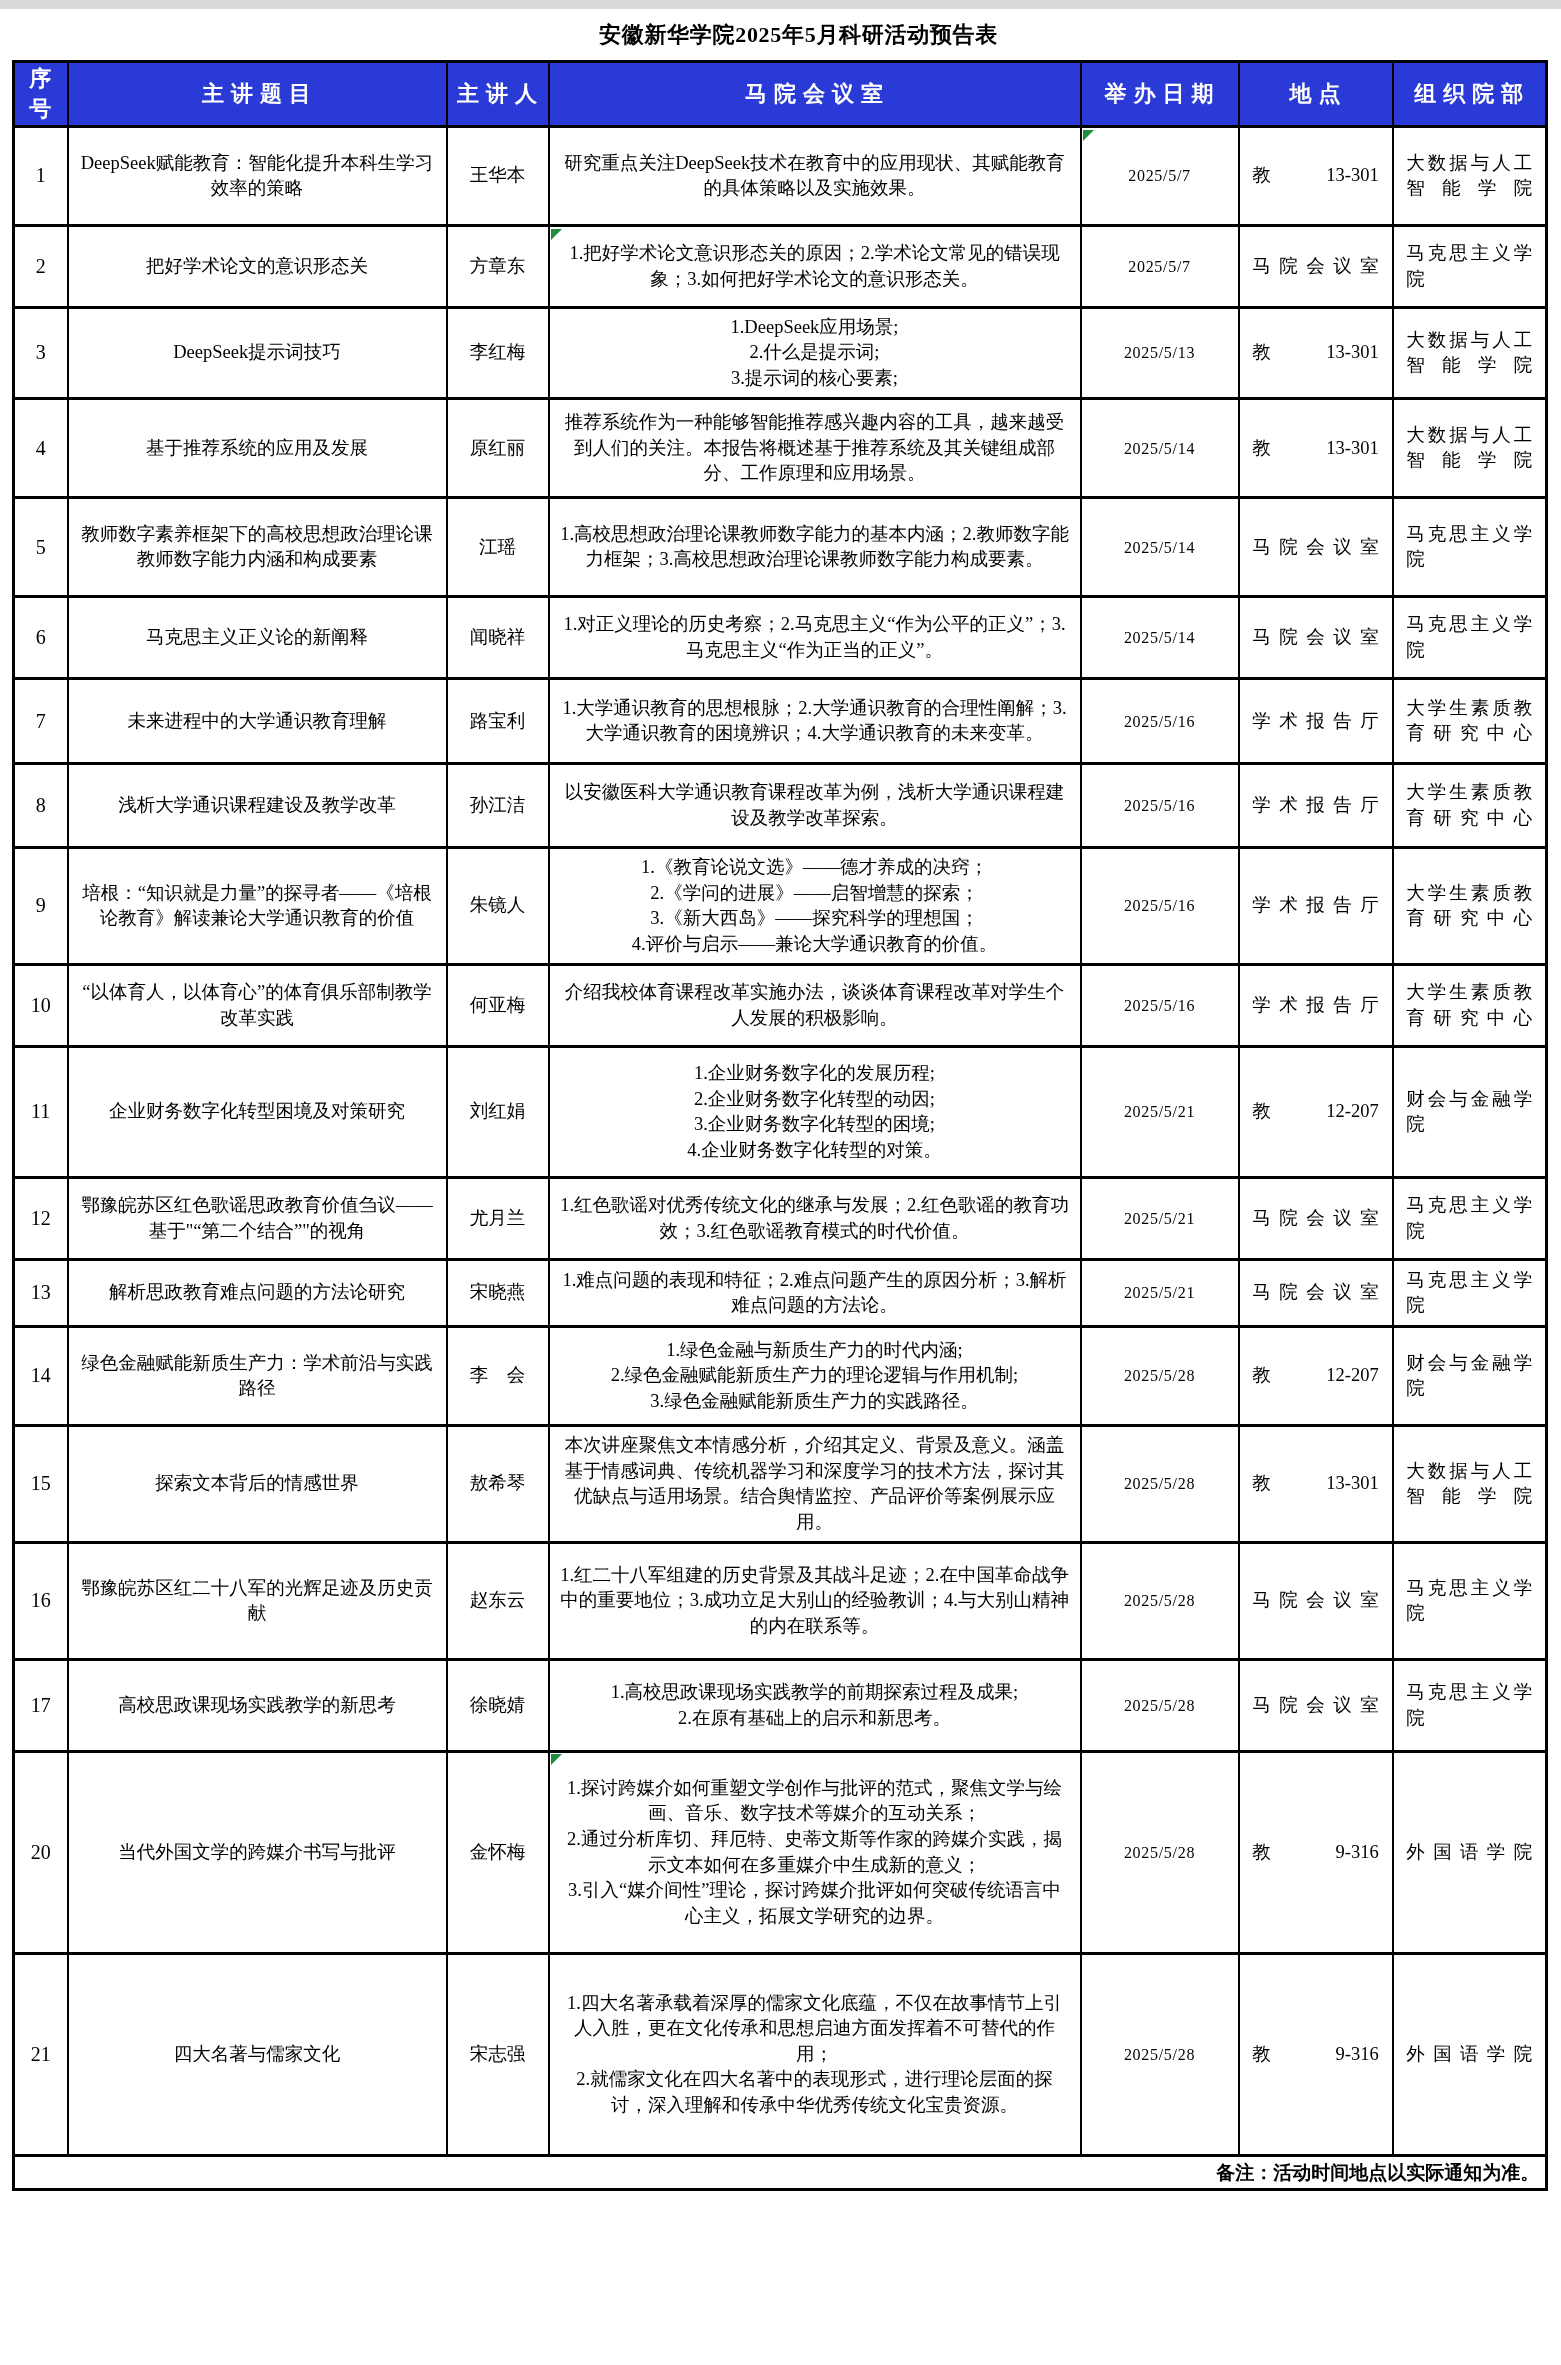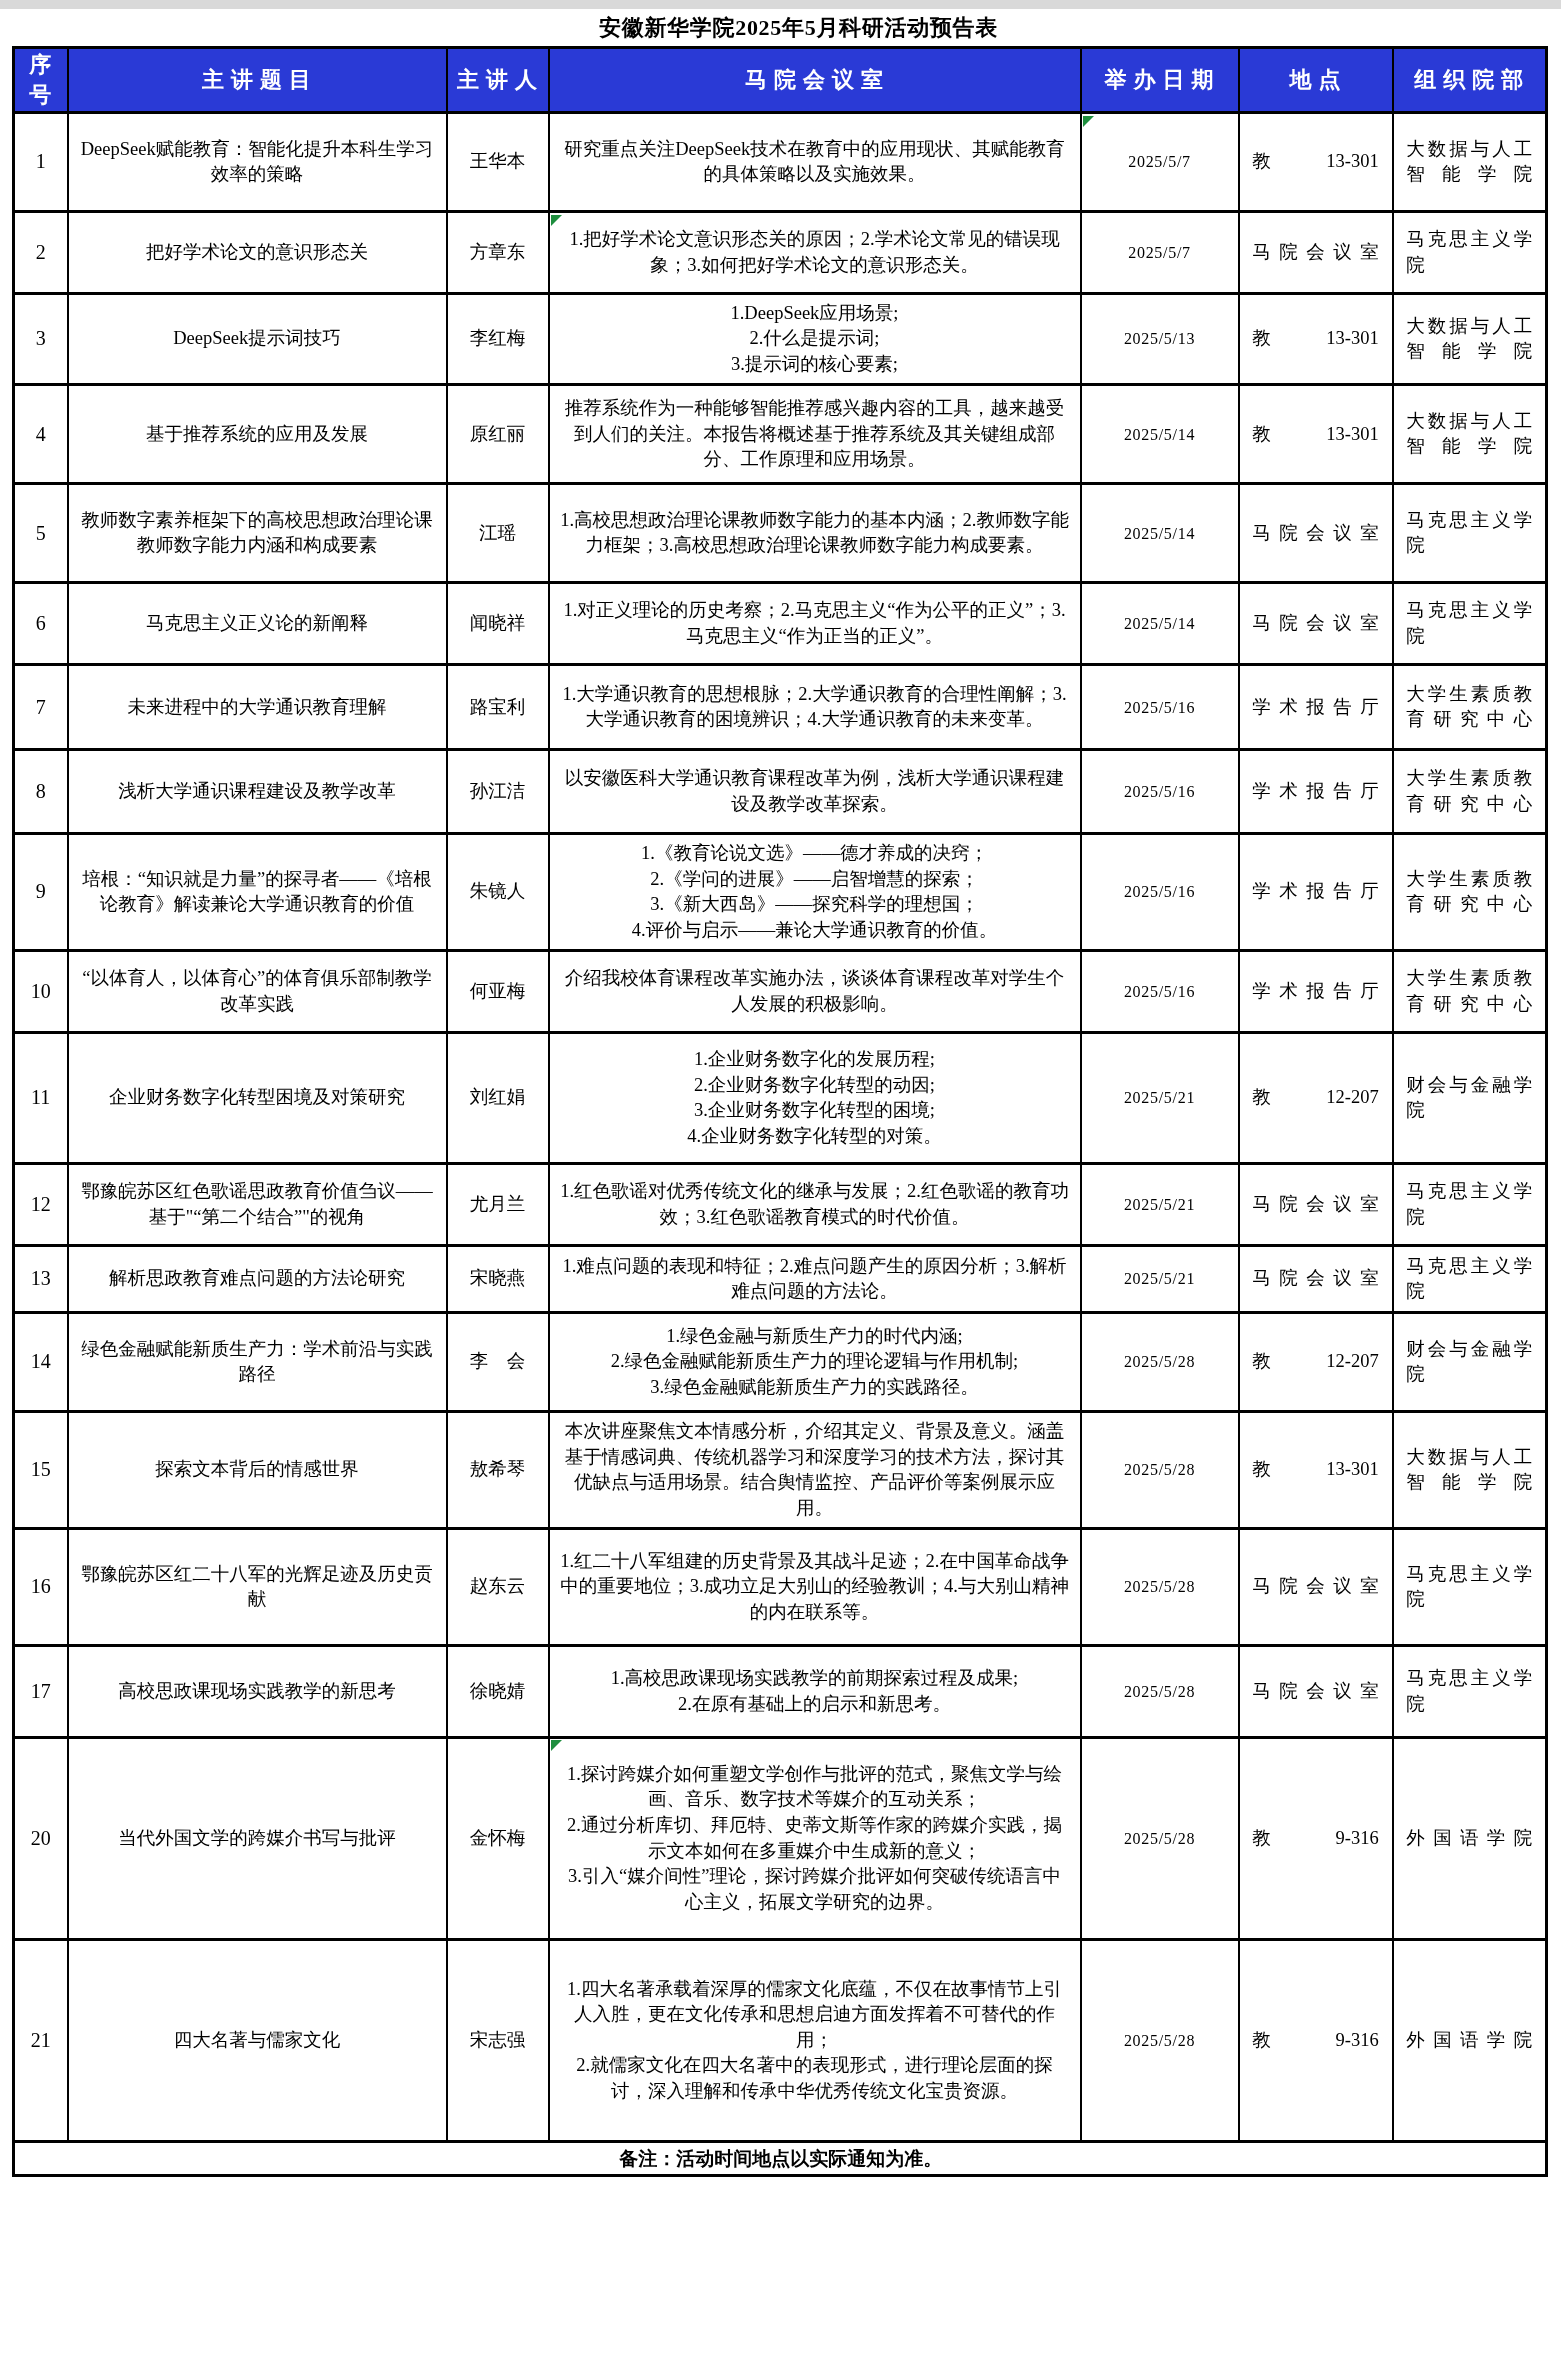--- a/index.html
+++ b/index.html
@@ -16,21 +16,21 @@
     min-height:2366px;
     background:#FFFFFF;
     color:#000;
     font-family:"Liberation Serif","DejaVu Serif",serif;
   }
   .topstrip{
     width:1561px;height:9.2px;
     background:var(--top-strip,#D9D9D9);
   }
   .page-title{
-    margin:0;
+    margin:7px;
     height:37px;
     line-height:37px;
     text-align:center;
     font-size:22px;
     font-weight:bold;
     letter-spacing:0.7px;
     padding-left:36px;
   }
   table.sched{
     border-collapse:collapse;
@@ -74,21 +74,21 @@
     text-align-last:justify;
   }
   .tri{
     position:absolute;top:1.4px;left:1.4px;
     width:0;height:0;
     border-top:11.4px solid var(--marker-green,#1E8E3E);
     border-right:11.4px solid transparent;
   }
   tr.note-row td{
     height:32px;
-    text-align:center;
+    text-align:right;
     font-weight:bold;
     font-size:19px;
     padding:2.8px 5.7px 2.8px 7px;
     white-space:nowrap;
     margin-top:22px;
   }
   .bottom-space{height:18px;}
 </style>
 </head>
 <body>

